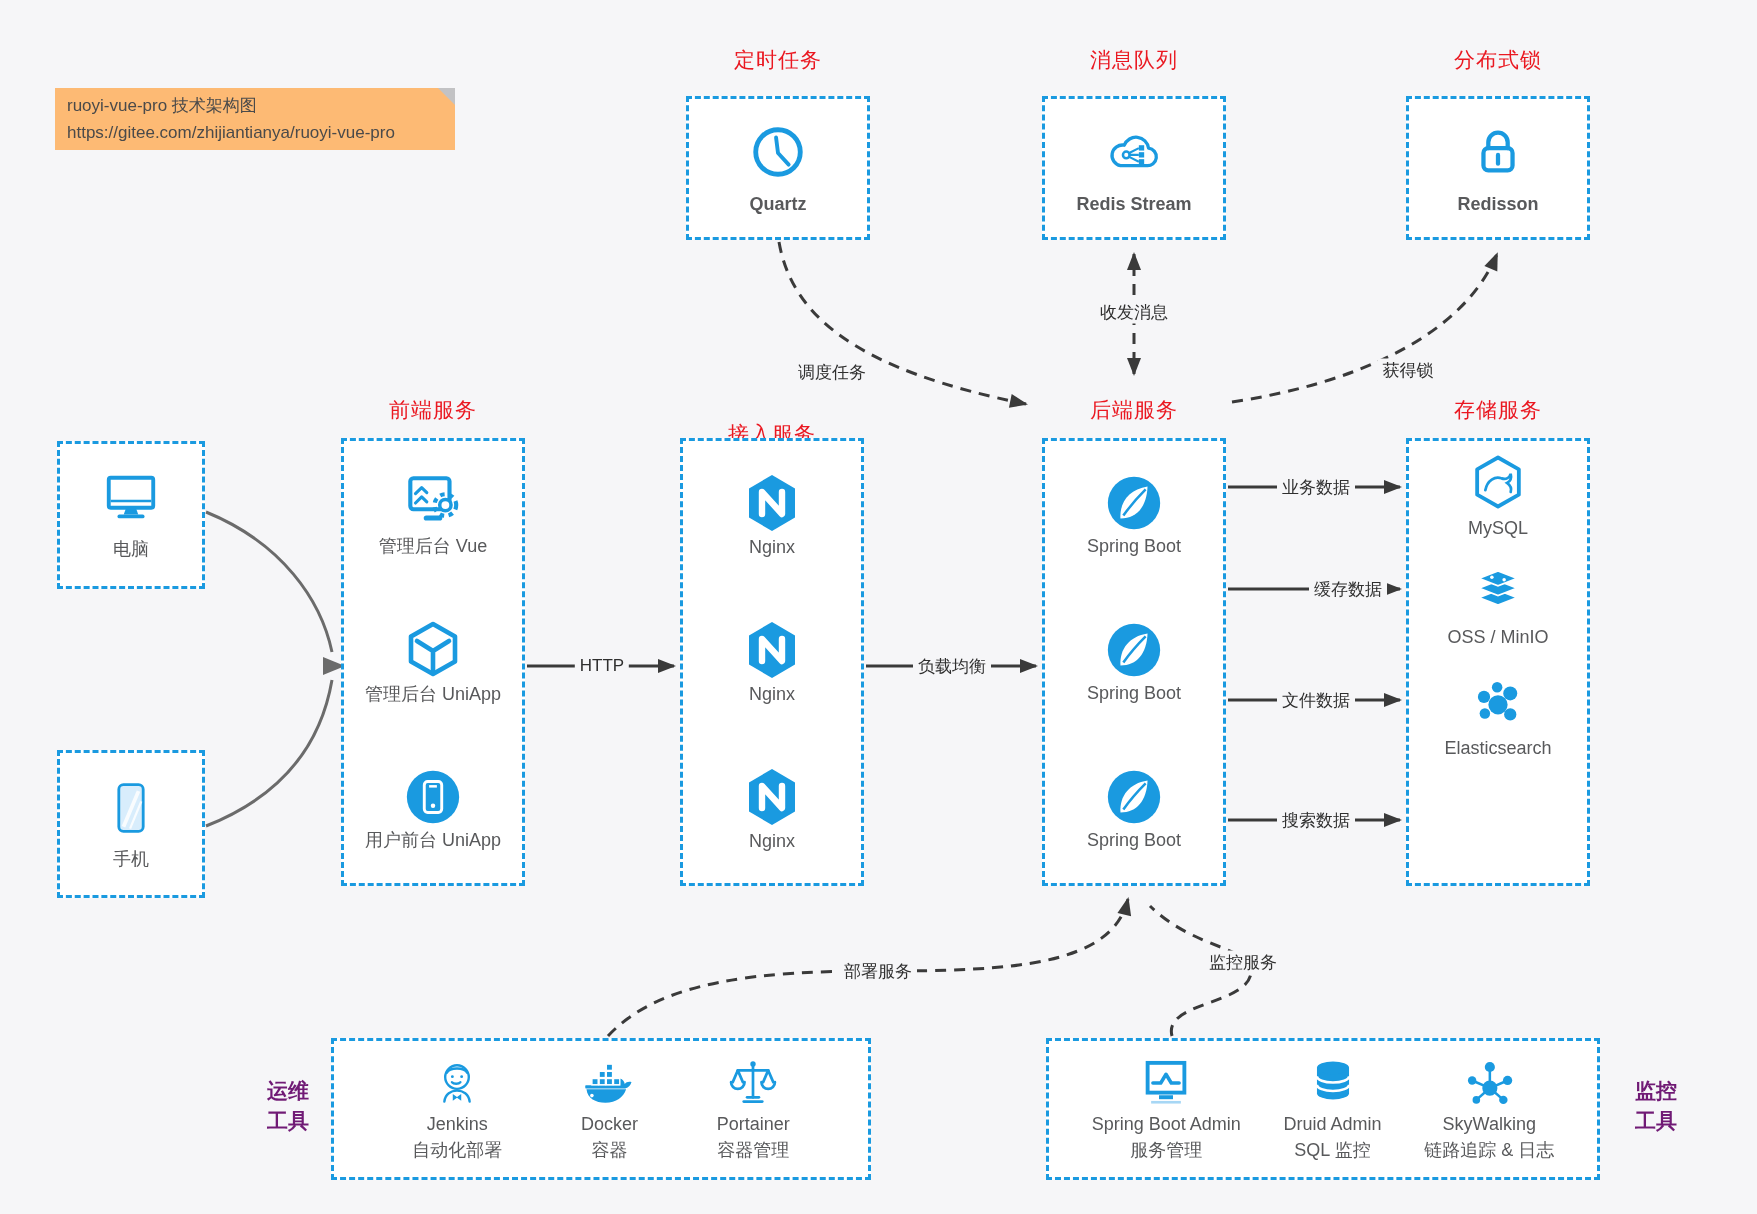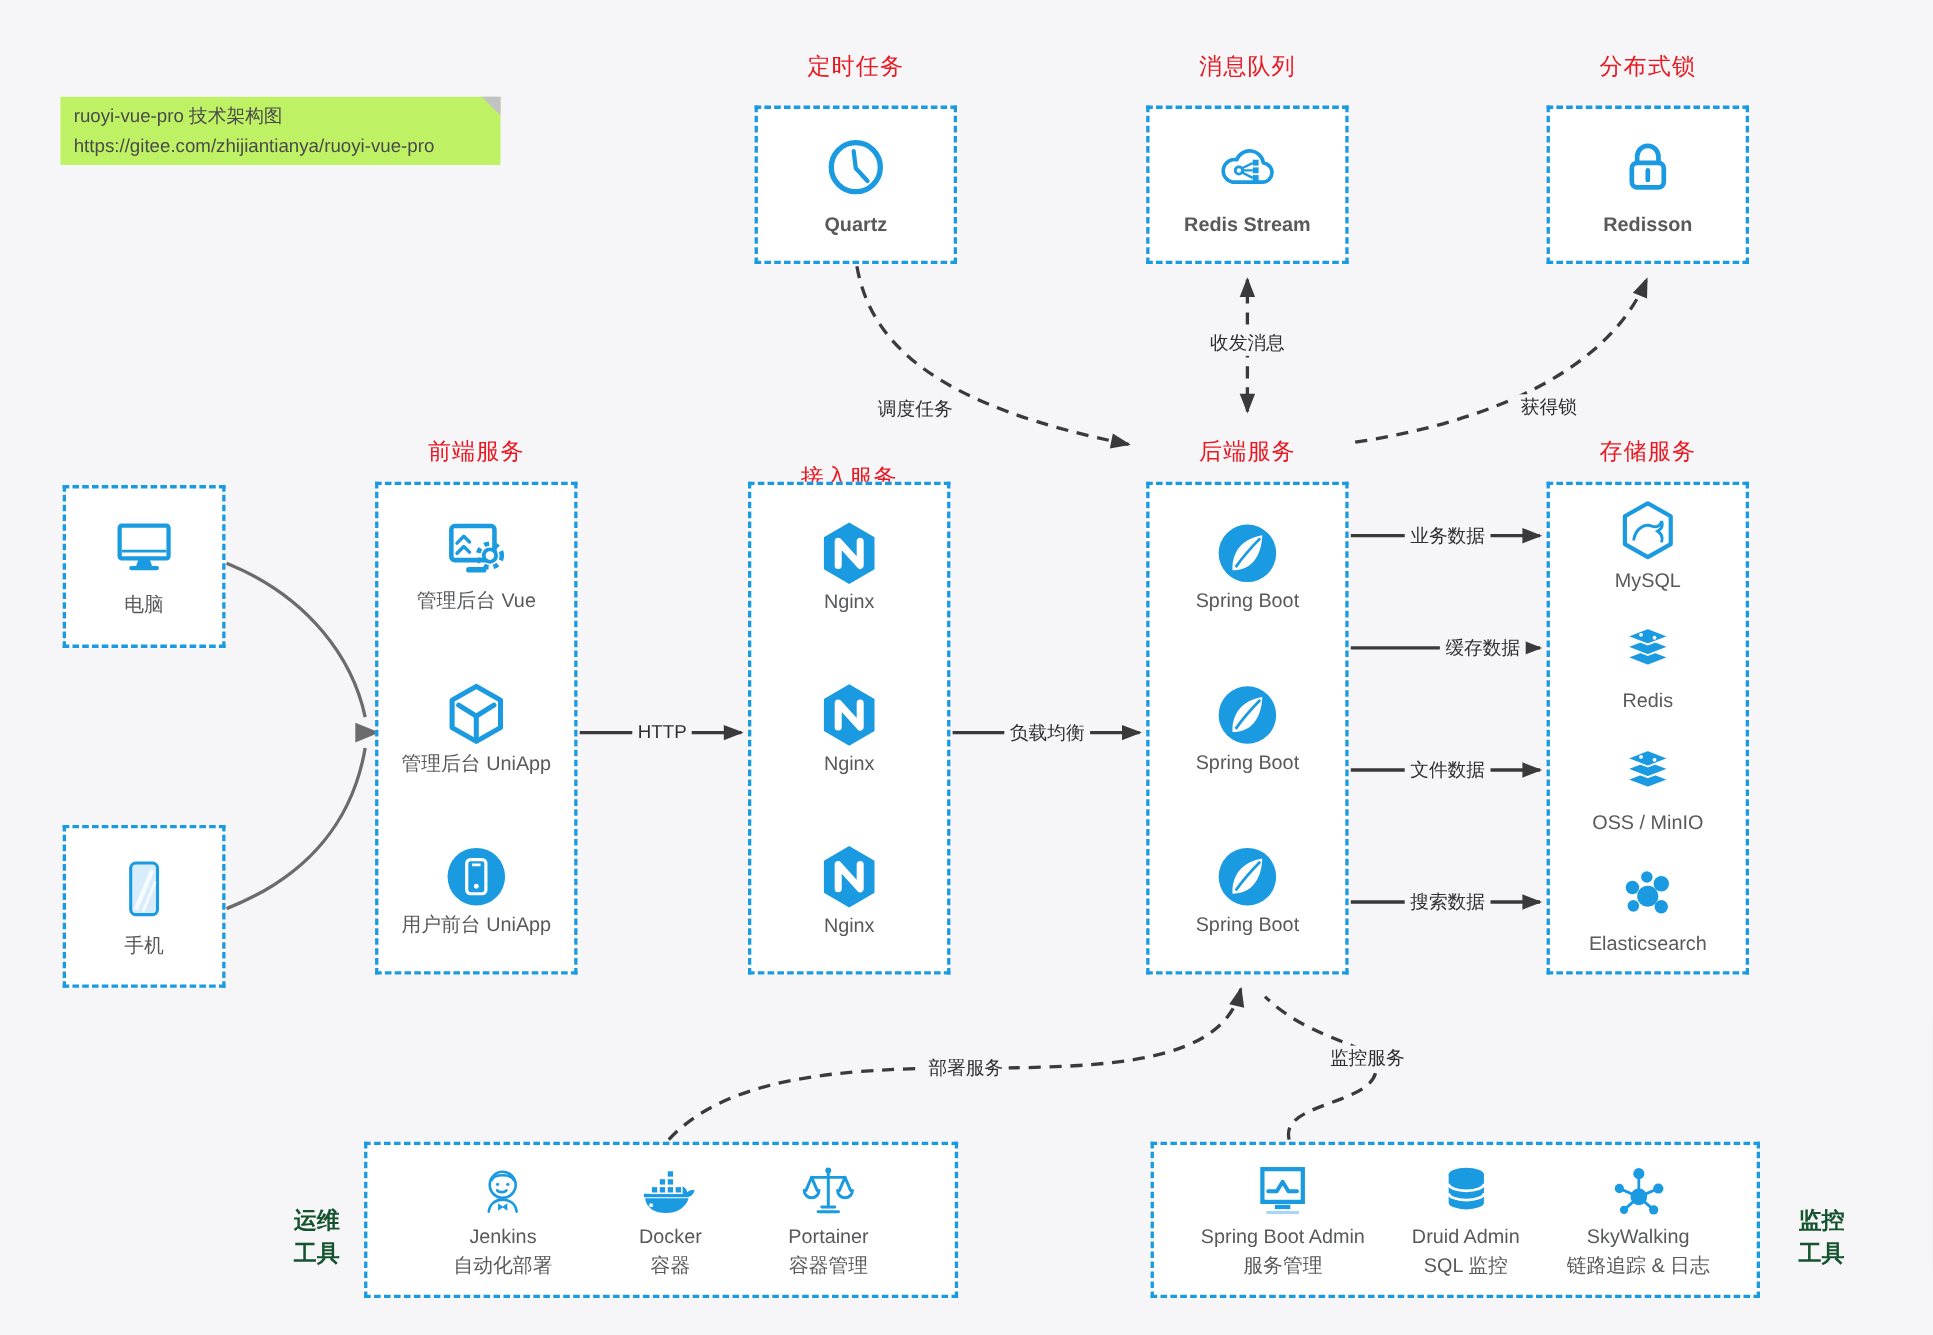--- a/index.html
+++ b/index.html
@@ -27,31 +27,31 @@
   .item { display:flex; flex-direction:column; align-items:center; justify-content:center; gap:0; }
   .tool { display:flex; flex-direction:column; align-items:center; gap:2px; }
 
   .gtitle {
     position:absolute; transform:translateX(-50%);
     color:#ea1821; font-size:21px; font-weight:normal; white-space:nowrap;
     letter-spacing:1px;
   }
   .side-title {
     position:absolute; width:76px; text-align:center;
-    color:#14532d; font-size:21px; font-weight:bold; line-height:30px;margin-top:19px;
+    color:#701a75; font-size:21px; font-weight:bold; line-height:30px;
   }
   .itemlabel { color:#58595b; font-size:18px; white-space:nowrap; text-align:center; line-height:24px; }
   .elabel {
     position:absolute; transform:translate(-50%,-50%);
     background:#f6f6f8; color:#2f2f2f; font-size:17px; padding:0 5px; white-space:nowrap;
   }
 
   .note {
     position:absolute; left:55px; top:88px; width:400px; height:62px;
-    background:#bef264; color:#4a4a4a; font-size:17px; line-height:27px;
+    background:#fdba74; color:#4a4a4a; font-size:17px; line-height:27px;
     padding:4px 0 0 12px; box-sizing:border-box;
   }
   .note .fold {
     position:absolute; right:0; top:0; width:0; height:0;
     border-left:17px solid transparent; border-top:17px solid #c2c2c4;
   }
 </style>
 </head>
 <body>
 
@@ -232,32 +232,20 @@
     </div>
   </div>
 
   <div class="box col col4" style="left:1406px;">
     <div class="item" style="gap:5px;">
       <svg width="58" height="58" viewBox="0 0 64 64">
         <polygon points="32,5 55,18 55,46 32,59 9,46 9,18" fill="none" stroke="#1a9ae0" stroke-width="4.2" stroke-linejoin="round"></polygon>
         <path d="M18,41 c2,-11 11,-16 18,-13 c5,2 9,-1 10,-5 c1,4 0,8 -4,10 c4,3 5,7 4,10" fill="none" stroke="#1a9ae0" stroke-width="3" stroke-linecap="round"></path>
       </svg>
       <div class="itemlabel">MySQL</div>
-    </div>
-    <div class="item" style="gap:5px;">
-      <svg width="56" height="56" viewBox="0 0 64 64">
-        <g fill="#1a9ae0" stroke="#ffffff" stroke-width="2">
-          <polygon points="32,30 54,38.5 32,47 10,38.5"></polygon>
-          <polygon points="32,19 54,27.5 32,36 10,27.5"></polygon>
-          <polygon points="32,8 54,16.5 32,25 10,16.5"></polygon>
-        </g>
-        <circle cx="25" cy="15" r="2" fill="#ffffff"></circle>
-        <circle cx="39" cy="18" r="2" fill="#ffffff"></circle>
-      </svg>
-      <div class="itemlabel">Redis</div>
     </div>
     <div class="item" style="gap:5px;">
       <svg width="56" height="56" viewBox="0 0 64 64">
         <g fill="#1a9ae0" stroke="#ffffff" stroke-width="2">
           <polygon points="32,30 54,38.5 32,47 10,38.5"></polygon>
           <polygon points="32,19 54,27.5 32,36 10,27.5"></polygon>
           <polygon points="32,8 54,16.5 32,25 10,16.5"></polygon>
         </g>
         <circle cx="25" cy="15" r="2" fill="#ffffff"></circle>
         <circle cx="39" cy="18" r="2" fill="#ffffff"></circle>

